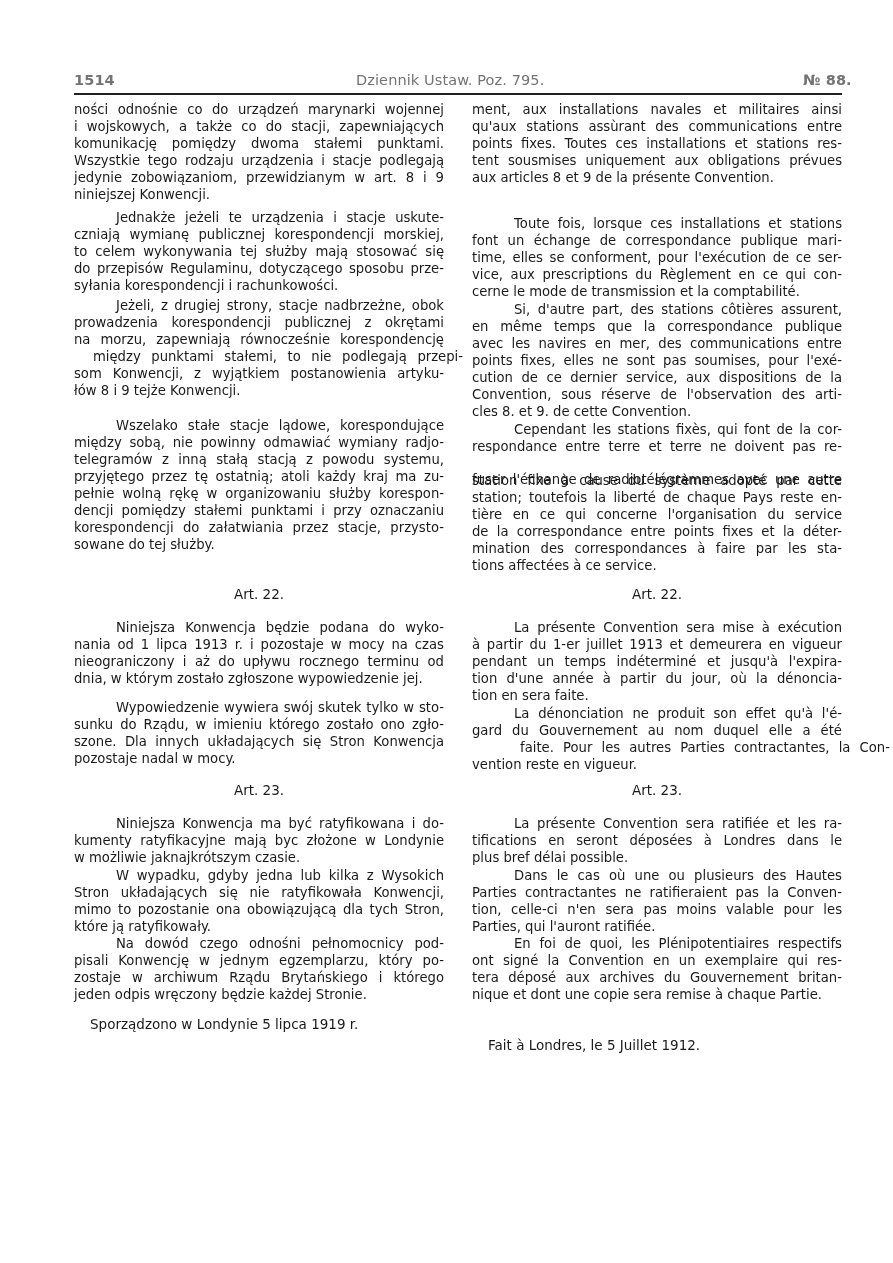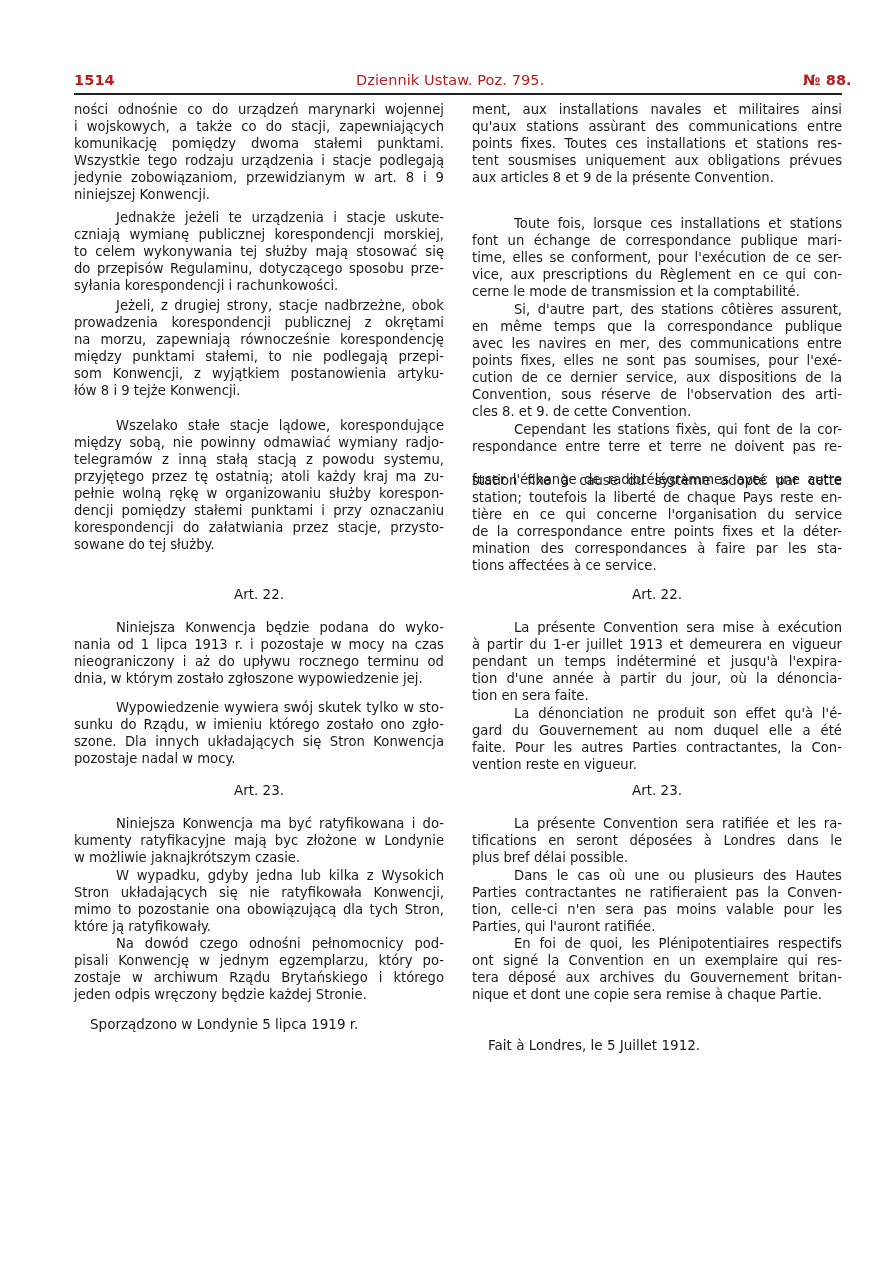--- a/index.html
+++ b/index.html
@@ -1,20 +1,20 @@
 <!DOCTYPE html>
 <html><head>
   <meta charset="utf-8">
   <style>
     html, body { margin: 0; padding: 0; }
     body {
       width: 893px; height: 1263px; background: #ffffff; position: relative; overflow: hidden;
       font-family: "DejaVu Sans", sans-serif; color: #1a1a1a;
     }
-    .hdr { position: absolute; top: 72px; font-size: 14.5px; font-weight: normal; color: #b91c1c; letter-spacing: 0.1px; }
+    .hdr { position: absolute; top: 72px; font-size: 14.5px; font-weight: normal; color: #737373; letter-spacing: 0.1px; }
     .hdr.bold { font-weight: bold; }
     .rule { position: absolute; left: 74px; width: 768px; top: 93px; height: 2px; background: #222; }
     .col { position: absolute; top: 102px; width: 370px; }
     .col.left { left: 74px; }
     .col.right { left: 472px; }
     .line {
       position: absolute; left: 0; width: 370px; height: 16px; font-size: 13.2px; line-height: 16px;
       white-space: nowrap; text-align: justify; text-align-last: justify; overflow: visible;
     }
     .line.indent { padding-left: 42px; width: 328px; }
@@ -40,21 +40,21 @@
     <div class="line" style="top: 68px;">jedynie zobowiązaniom, przewidzianym w art. 8 i 9</div>
     <div class="line last" style="top: 85px;">niniejszej Konwencji.</div>
     <div class="line indent" style="top: 108px;">Jednakże jeżeli te urządzenia i stacje uskute-</div>
     <div class="line" style="top: 125px;">czniają wymianę publicznej korespondencji morskiej,</div>
     <div class="line" style="top: 142px;">to celem wykonywania tej służby mają stosować się</div>
     <div class="line" style="top: 159px;">do przepisów Regulaminu, dotyczącego sposobu prze-</div>
     <div class="line last" style="top: 176px;">syłania korespondencji i rachunkowości.</div>
     <div class="line indent" style="top: 196px;">Jeżeli, z drugiej strony, stacje nadbrzeżne, obok</div>
     <div class="line" style="top: 213px;">prowadzenia korespondencji publicznej z okrętami</div>
     <div class="line" style="top: 230px;">na morzu, zapewniają równocześnie korespondencję</div>
-    <div class="line" style="top: 247px;">między punktami stałemi, to nie podlegają przepi-</div>
+    <div class="line" style="top: 247px; margin-left: 19px;">między punktami stałemi, to nie podlegają przepi-</div>
     <div class="line" style="top: 264px;">som Konwencji, z wyjątkiem postanowienia artyku-</div>
     <div class="line last" style="top: 281px;">łów 8 i 9 tejże Konwencji.</div>
     <div class="line indent" style="top: 316px;">Wszelako stałe stacje lądowe, korespondujące</div>
     <div class="line" style="top: 333px;">między sobą, nie powinny odmawiać wymiany radjo-</div>
     <div class="line" style="top: 350px;">telegramów z inną stałą stacją z powodu systemu,</div>
     <div class="line" style="top: 367px;">przyjętego przez tę ostatnią; atoli każdy kraj ma zu-</div>
     <div class="line" style="top: 384px;">pełnie wolną rękę w organizowaniu służby korespon-</div>
     <div class="line" style="top: 401px;">dencji pomiędzy stałemi punktami i przy oznaczaniu</div>
     <div class="line" style="top: 418px;">korespondencji do załatwiania przez stacje, przysto-</div>
     <div class="line last" style="top: 435px;">sowane do tej służby.</div>
@@ -109,21 +109,21 @@
     <div class="line" style="top: 439px;">mination des correspondances à faire par les sta-</div>
     <div class="line last" style="top: 456px;">tions affectées à ce service.</div>
     <div class="heading" style="top: 484px;">Art. 22.</div>
     <div class="line indent" style="top: 518px;">La présente Convention sera mise à exécution</div>
     <div class="line" style="top: 535px;">à partir du 1-er juillet 1913 et demeurera en vigueur</div>
     <div class="line" style="top: 552px;">pendant un temps indéterminé et jusqu'à l'expira-</div>
     <div class="line" style="top: 569px;">tion d'une année à partir du jour, où la dénoncia-</div>
     <div class="line last" style="top: 586px;">tion en sera faite.</div>
     <div class="line indent" style="top: 604px;">La dénonciation ne produit son effet qu'à l'é-</div>
     <div class="line" style="top: 621px;">gard du Gouvernement au nom duquel elle a été</div>
-    <div class="line" style="top: 638px;">faite. Pour les autres Parties contractantes, la Con-</div>
+    <div class="line" style="top: 638px; margin-left: 48px;">faite. Pour les autres Parties contractantes, la Con-</div>
     <div class="line last" style="top: 655px;">vention reste en vigueur.</div>
     <div class="heading" style="top: 680px;">Art. 23.</div>
     <div class="line indent" style="top: 714px;">La présente Convention sera ratifiée et les ra-</div>
     <div class="line" style="top: 731px;">tifications en seront déposées à Londres dans le</div>
     <div class="line last" style="top: 748px;">plus bref délai possible.</div>
     <div class="line indent" style="top: 766px;">Dans le cas où une ou plusieurs des Hautes</div>
     <div class="line" style="top: 783px;">Parties contractantes ne ratifieraient pas la Conven-</div>
     <div class="line" style="top: 800px;">tion, celle-ci n'en sera pas moins valable pour les</div>
     <div class="line last" style="top: 817px;">Parties, qui l'auront ratifiée.</div>
     <div class="line indent" style="top: 834px;">En foi de quoi, les Plénipotentiaires respectifs</div>

